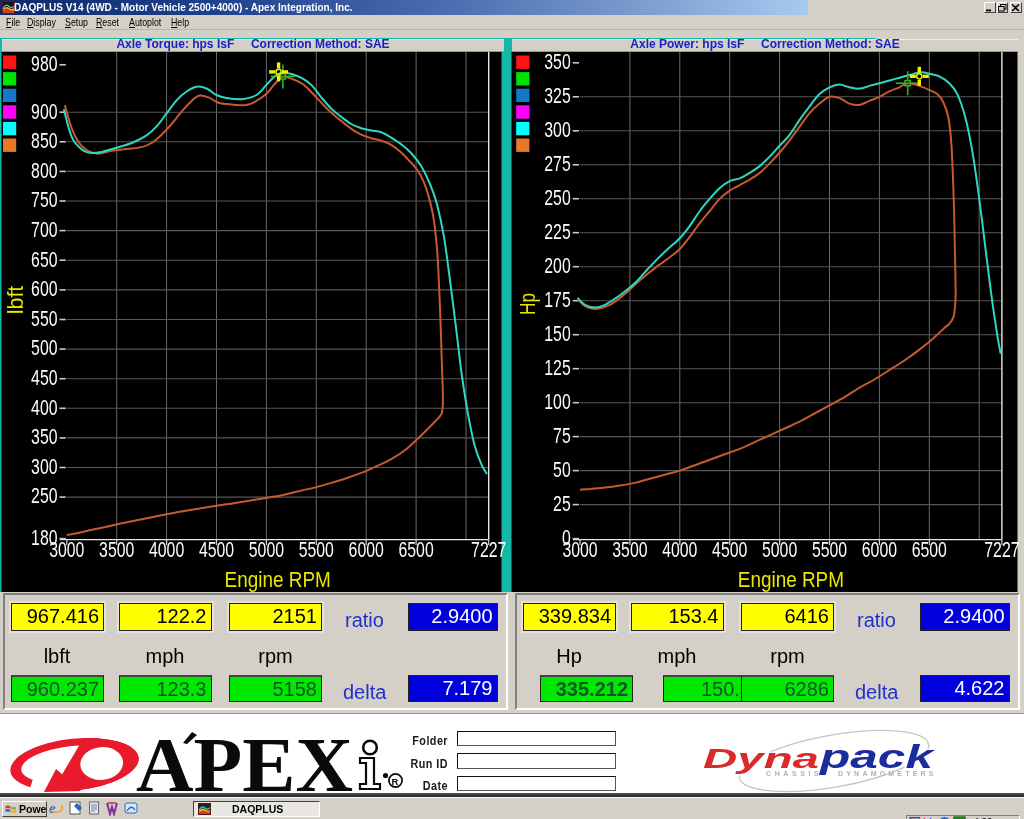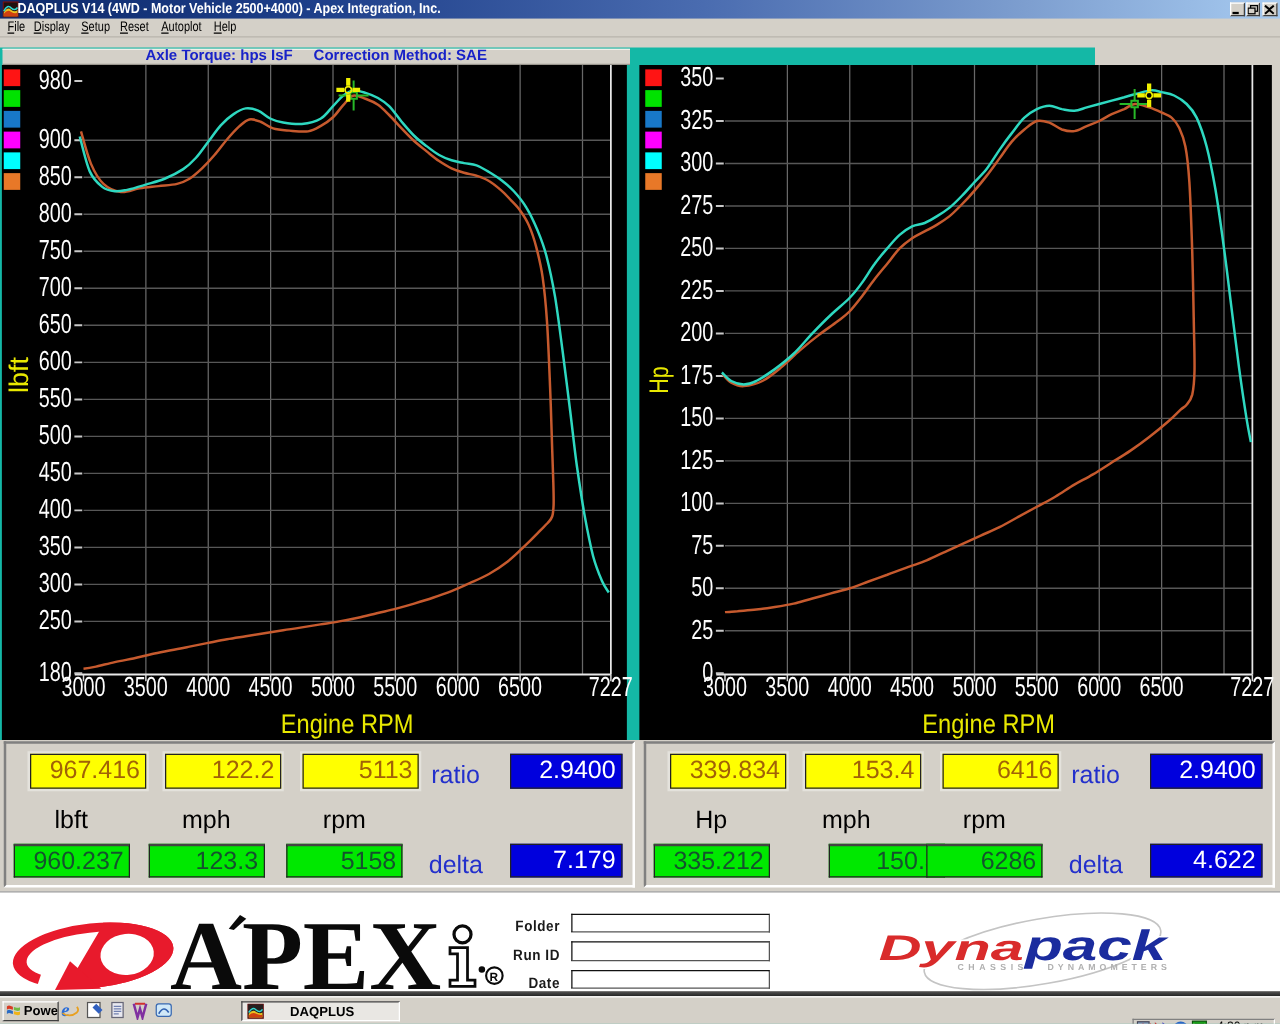--- a/index.html
+++ b/index.html
@@ -1,31 +1,31 @@
 <!DOCTYPE html>
 <html><head><meta charset="utf-8">
 <style>
 * { margin:0; padding:0; box-sizing:border-box; }
 html,body { width:1024px; height:819px; }
 body { font-family:"Liberation Sans",sans-serif; position:relative; background:#d4d0c8; overflow:hidden; }
-#titlebar { position:absolute; left:0; top:0; width:1024px; height:15px; background:linear-gradient(90deg,#0d2a6b 0%,#1e3f8a 25%,#4a6cb0 55%,#7d9ecf 80%,#a6caf0 100%);padding-left:10px; }
+#titlebar { position:absolute; left:0; top:0; width:808px; height:15px; background:linear-gradient(90deg,#0d2a6b 0%,#1e3f8a 25%,#4a6cb0 55%,#7d9ecf 80%,#a6caf0 100%);padding-left:10px; }
 #title-text { position:absolute; left:14px; top:1px; color:#fff; font-size:11.5px; font-weight:bold; white-space:nowrap; transform:scaleX(0.87); transform-origin:0 0; }
 .winbtn { position:absolute; top:2px; width:11.5px; height:11px; background:#d4d0c8; border:1px solid; border-color:#fff #404040 #404040 #fff; } .winbtn svg { display:block; margin:0.5px auto 0; }
 #menubar { position:absolute; left:0; top:15px; width:1024px; height:15px; background:#d4d0c8; border-bottom:1px solid #b8b4ac; }
 .menuitem { position:absolute; top:1px; font-size:11px; color:#000; transform:scaleX(0.80); transform-origin:0 0; white-space:nowrap; }
 .menuitem u { text-decoration:underline; }
 #chartzone { position:absolute; left:0; top:38px; width:876px; height:562px; background:#14b8a6; }
 .hdr { position:absolute; top:1px; height:12.5px; font-size:12px; font-weight:bold; color:#1822c8; text-align:center; background:#d4d0c8; border-top:1px solid #f0efe9; border-bottom:1px solid #9a968e; line-height:9.5px; white-space:nowrap; overflow:visible; }
 svg.chart { position:absolute; left:0; top:0; filter:blur(0.3px); }
 text.tick { font-family:"Liberation Sans",sans-serif; font-size:22px; fill:#fdfdfd; }
 text.xaxis { font-family:"Liberation Sans",sans-serif; font-size:21.5px; fill:#e8e800; }
 #bottompanels { position:absolute; left:0; top:592px; width:1024px; height:121px; background:#d4d0c8; }
 .vpanel { position:absolute; top:1px; width:505px; height:117px; border:2px solid; border-color:#808080 #fff #fff #808080; }
 .vbox { position:absolute; height:27.5px; width:93px; font-size:20px; text-align:right; padding-right:4px; line-height:25px; }
-.ybox { background:#ffff00; border:1.2px solid #222; box-shadow:0 0 0 2px #e4e2dc; color:#a16207;margin-left:13px; }
+.ybox { background:#ffff00; border:1.2px solid #222; box-shadow:0 0 0 2px #e4e2dc; color:#000000; }
 .gbox { background:#00e800; border:1.2px solid #222; border-top:2px solid #444; color:#14532d; }
 .bbox { background:#0000dd; border:1.2px solid #222; color:#fff; width:90px; }
 .plabel { position:absolute; font-size:20px; color:#000; text-align:center; }
 .rlabel { position:absolute; font-size:20px; color:#2330cc; }
 #logostrip { position:absolute; left:0; top:713px; width:1024px; height:80px; background:#fff; border-top:1px solid #999; }
 #darkline { position:absolute; left:0; top:793px; width:1024px; height:4px; background:linear-gradient(#555,#222); }
 #taskbar { position:absolute; left:0; top:797px; width:1024px; height:22px; background:#d4d0c8; border-top:1px solid #fff; }
 .fl { position:absolute; font-size:12px; font-weight:bold; color:#1a1a1a; letter-spacing:0.5px; transform:scaleX(0.9); transform-origin:100% 0; }
 .fbox { position:absolute; left:457px; width:159px; height:15.5px; background:#fff; border:1px solid #555; border-top:1.5px solid #111; border-left:1.5px solid #111; }
 #startbtn { position:absolute; left:2px; top:2.5px; width:45px; height:16.5px; background:#d4d0c8; border:1px solid; border-color:#fff #404040 #404040 #fff; font-size:10.5px; padding-left:2px; line-height:14px; white-space:nowrap; overflow:hidden; }
@@ -65,20 +65,21 @@
 <div id="menubar">
 <span class="menuitem" style="left:5.5px"><u>F</u>ile</span>
 <span class="menuitem" style="left:27px"><u>D</u>isplay</span>
 <span class="menuitem" style="left:64.5px"><u>S</u>etup</span>
 <span class="menuitem" style="left:96px"><u>R</u>eset</span>
 <span class="menuitem" style="left:129px"><u>A</u>utoplot</span>
 <span class="menuitem" style="left:171px"><u>H</u>elp</span>
 </div>
 <div id="chartzone">
 <div class="hdr" style="left:2px; width:502px;">Axle Torque: hps IsF&nbsp;&nbsp;&nbsp;&nbsp;&nbsp;Correction Method: SAE</div>
+<div class="hdr" style="left:512px; width:506px;">Axle Power: hps IsF&nbsp;&nbsp;&nbsp;&nbsp;&nbsp;Correction Method: SAE</div>
 <svg class="chart" width="1024" height="562" viewBox="0 30 1024 562">
 <rect x="1.5" y="44" width="500" height="546" fill="#000"></rect>
 <rect x="511.5" y="44" width="506" height="546" fill="#000"></rect>
 <line x1="116.7" y1="44" x2="116.7" y2="531.6" stroke="#686868" stroke-width="1"></line>
 <line x1="166.6" y1="44" x2="166.6" y2="531.6" stroke="#686868" stroke-width="1"></line>
 <line x1="216.5" y1="44" x2="216.5" y2="531.6" stroke="#686868" stroke-width="1"></line>
 <line x1="266.4" y1="44" x2="266.4" y2="531.6" stroke="#686868" stroke-width="1"></line>
 <line x1="316.3" y1="44" x2="316.3" y2="531.6" stroke="#686868" stroke-width="1"></line>
 <line x1="366.2" y1="44" x2="366.2" y2="531.6" stroke="#686868" stroke-width="1"></line>
 <line x1="416.1" y1="44" x2="416.1" y2="531.6" stroke="#686868" stroke-width="1"></line>
@@ -268,35 +269,35 @@
         <line x1="919.3" y1="71.7" x2="919.3" y2="77.8"></line>
 <circle cx="919.3" cy="68.3" r="2.6" stroke-width="1.4"></circle>
       </g>
 </svg>
 </div>
 <div id="bottompanels">
 <div class="vpanel" style="left:3px"></div>
 <div class="vpanel" style="left:515px"></div>
 <div class="vbox ybox" style="left:11px; top:11px;">967.416</div>
 <div class="vbox ybox" style="left:118.5px; top:11px;">122.2</div>
-<div class="vbox ybox" style="left:229px; top:11px;">5113</div>
+<div class="vbox ybox" style="left:229px; top:11px;">2151</div>
 <div class="vbox gbox" style="left:11px; top:82.5px;">960.237</div>
 <div class="vbox gbox" style="left:118.5px; top:82.5px;">123.3</div>
 <div class="vbox gbox" style="left:229px; top:82.5px;">5158</div>
 <div class="plabel" style="left:17px; top:53px; width:80px;">lbft</div>
 <div class="plabel" style="left:125px; top:53px; width:80px;">mph</div>
 <div class="plabel" style="left:235.5px; top:53px; width:80px;">rpm</div>
 <div class="rlabel" style="left:345px; top:17px;">ratio</div>
 <div class="rlabel" style="left:343px; top:89px;">delta</div>
 <div class="vbox bbox" style="left:407.5px; top:11px;">2.9400</div>
 <div class="vbox bbox" style="left:407.5px; top:82.5px;">7.179</div>
 <div class="vbox ybox" style="left:523px; top:11px;">339.834</div>
 <div class="vbox ybox" style="left:630.5px; top:11px;">153.4</div>
 <div class="vbox ybox" style="left:741px; top:11px;">6416</div>
-<div class="vbox gbox" style="left:523px; top:82.5px;">335.212</div>
+<div class="vbox gbox" style="left:540px; top:82.5px;font-weight:bold;">335.212</div>
 <div class="vbox gbox" style="left:663px; top:82.5px;">150.3</div>
 <div class="vbox gbox" style="left:741px; top:82.5px;">6286</div>
 <div class="plabel" style="left:529px; top:53px; width:80px;">Hp</div>
 <div class="plabel" style="left:637px; top:53px; width:80px;">mph</div>
 <div class="plabel" style="left:747.5px; top:53px; width:80px;">rpm</div>
 <div class="rlabel" style="left:857px; top:17px;">ratio</div>
 <div class="rlabel" style="left:855px; top:89px;">delta</div>
 <div class="vbox bbox" style="left:919.5px; top:11px;">2.9400</div>
 <div class="vbox bbox" style="left:919.5px; top:82.5px;">4.622</div>
 </div>

